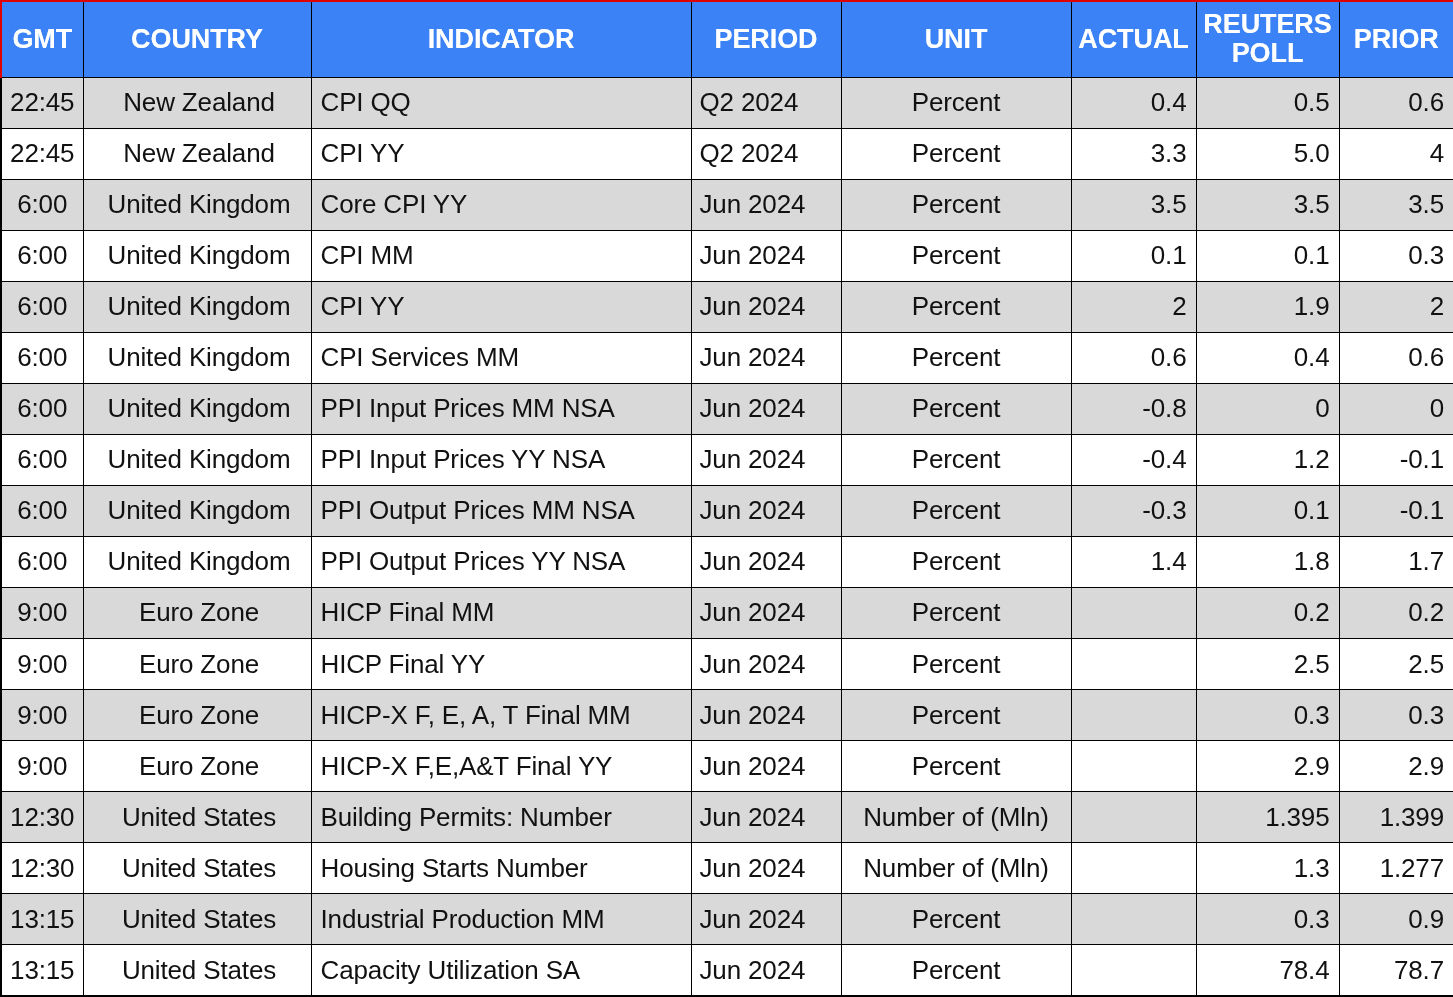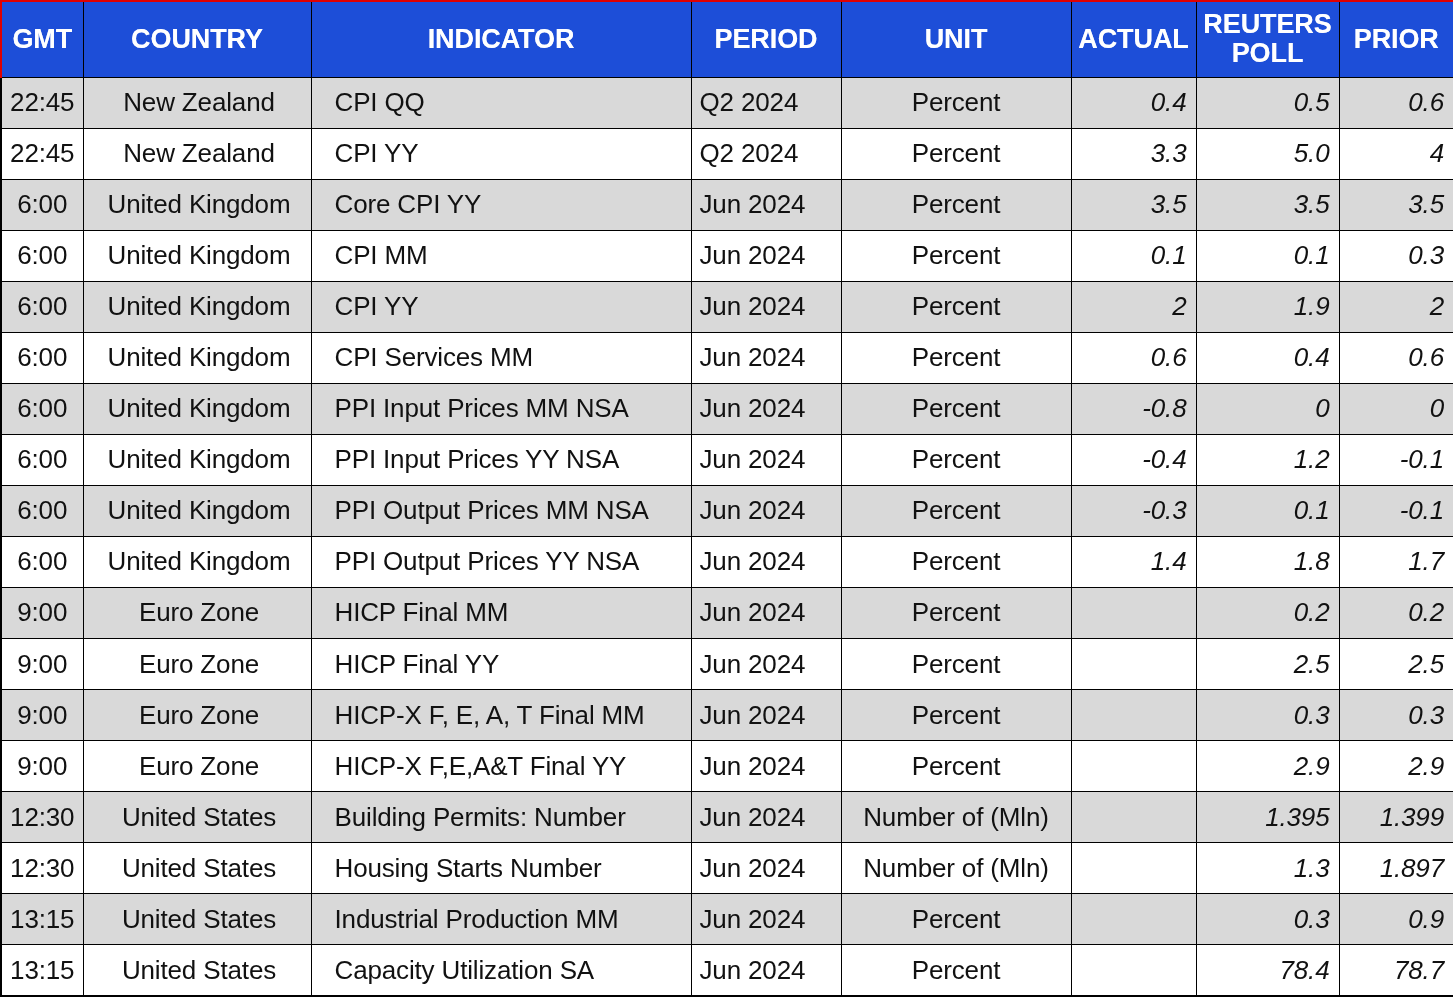--- a/index.html
+++ b/index.html
@@ -27,21 +27,21 @@
   col.c-indicator { width: 380px; }
   col.c-period    { width: 150px; }
   col.c-unit      { width: 230px; }
   col.c-actual    { width: 125px; }
   col.c-poll      { width: 143px; }
   col.c-prior     { width: 115px; }
 
   
   thead tr { height: 76px; }
   th {
-    background: #1d4ed8;
+    background: #3b82f6;
     color: #ffffff;
     font-weight: bold;
     font-size: 27px;
     line-height: 1.08;
     text-align: center;
     vertical-align: middle;
     padding: 0 4px;
     border: 1px solid #000000;
     border-top: 2px solid #E00000;
     letter-spacing: -0.1px;
@@ -64,26 +64,26 @@
     vertical-align: middle;
     padding: 0 8px;
     font-stretch: condensed;
     white-space: nowrap;
     overflow: hidden;
     letter-spacing: -0.15px;
   }
 
   td.c-gmt       { text-align: center; }
   td.c-country   { text-align: center; padding-left: 12px; }
-  td.c-indicator { text-align: left; padding-left: 23px; }
+  td.c-indicator { text-align: left; padding-left: 9px; }
   td.c-period    { text-align: left; }
   td.c-unit      { text-align: center; }
   td.c-actual,
   td.c-poll,
-  td.c-prior     { text-align: right; padding-right: 9px; font-style: italic; }
+  td.c-prior     { text-align: right; padding-right: 9px; }
 
   
   table.calendar { border: 2px solid #000000; }
   thead tr th { border-top-color: #E00000; }
 </style>
 </head>
 <body>
 
 <table class="calendar">
   <colgroup>
@@ -260,21 +260,21 @@
         <td class="c-prior">1.399</td>
       </tr>
       <tr class="even">
         <td class="c-gmt">12:30</td>
         <td class="c-country">United States</td>
         <td class="c-indicator">Housing Starts Number</td>
         <td class="c-period">Jun 2024</td>
         <td class="c-unit">Number of (Mln)</td>
         <td class="c-actual"></td>
         <td class="c-poll">1.3</td>
-        <td class="c-prior">1.897</td>
+        <td class="c-prior">1.277</td>
       </tr>
       <tr class="odd">
         <td class="c-gmt">13:15</td>
         <td class="c-country">United States</td>
         <td class="c-indicator">Industrial Production MM</td>
         <td class="c-period">Jun 2024</td>
         <td class="c-unit">Percent</td>
         <td class="c-actual"></td>
         <td class="c-poll">0.3</td>
         <td class="c-prior">0.9</td>

